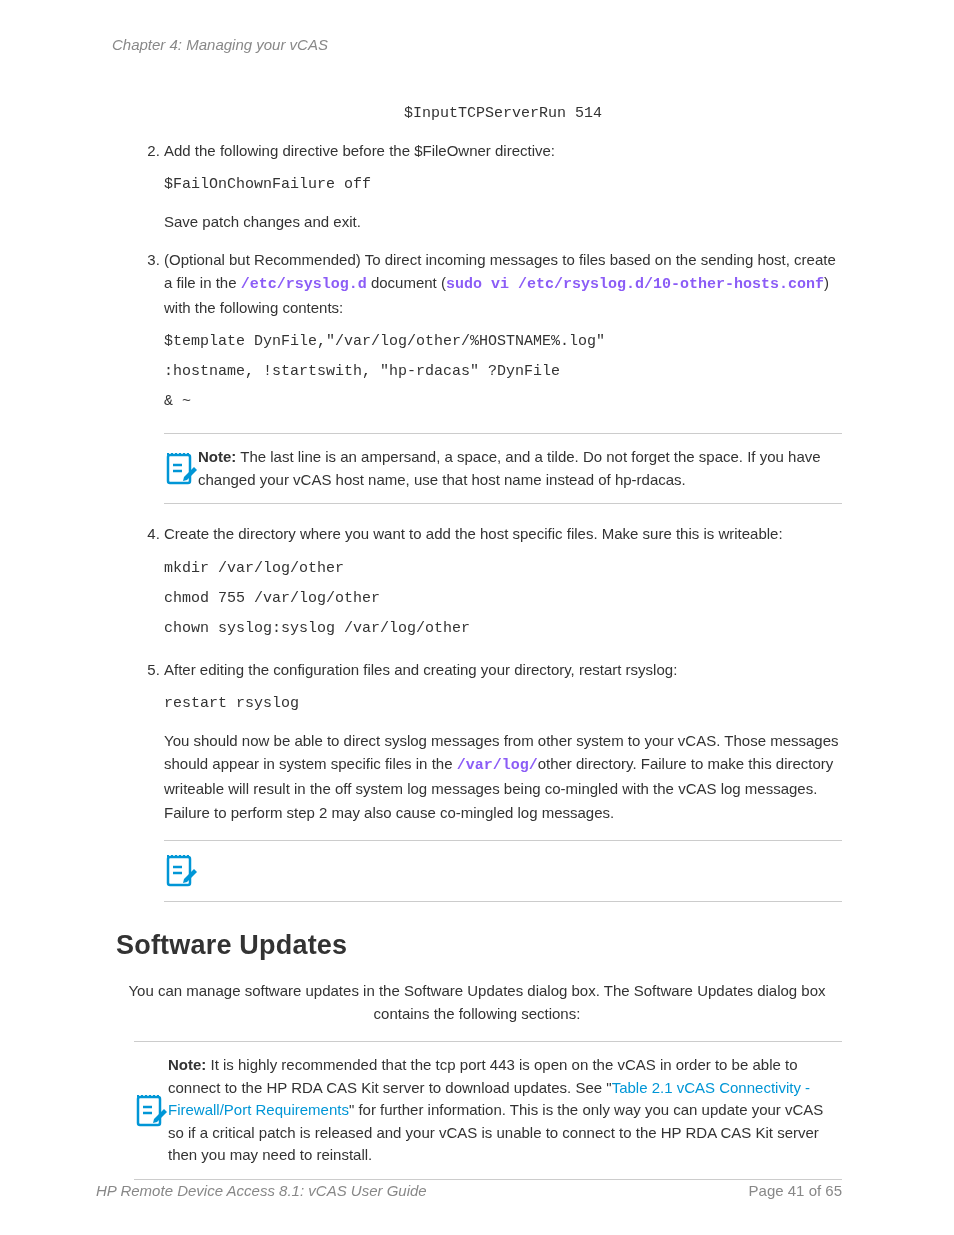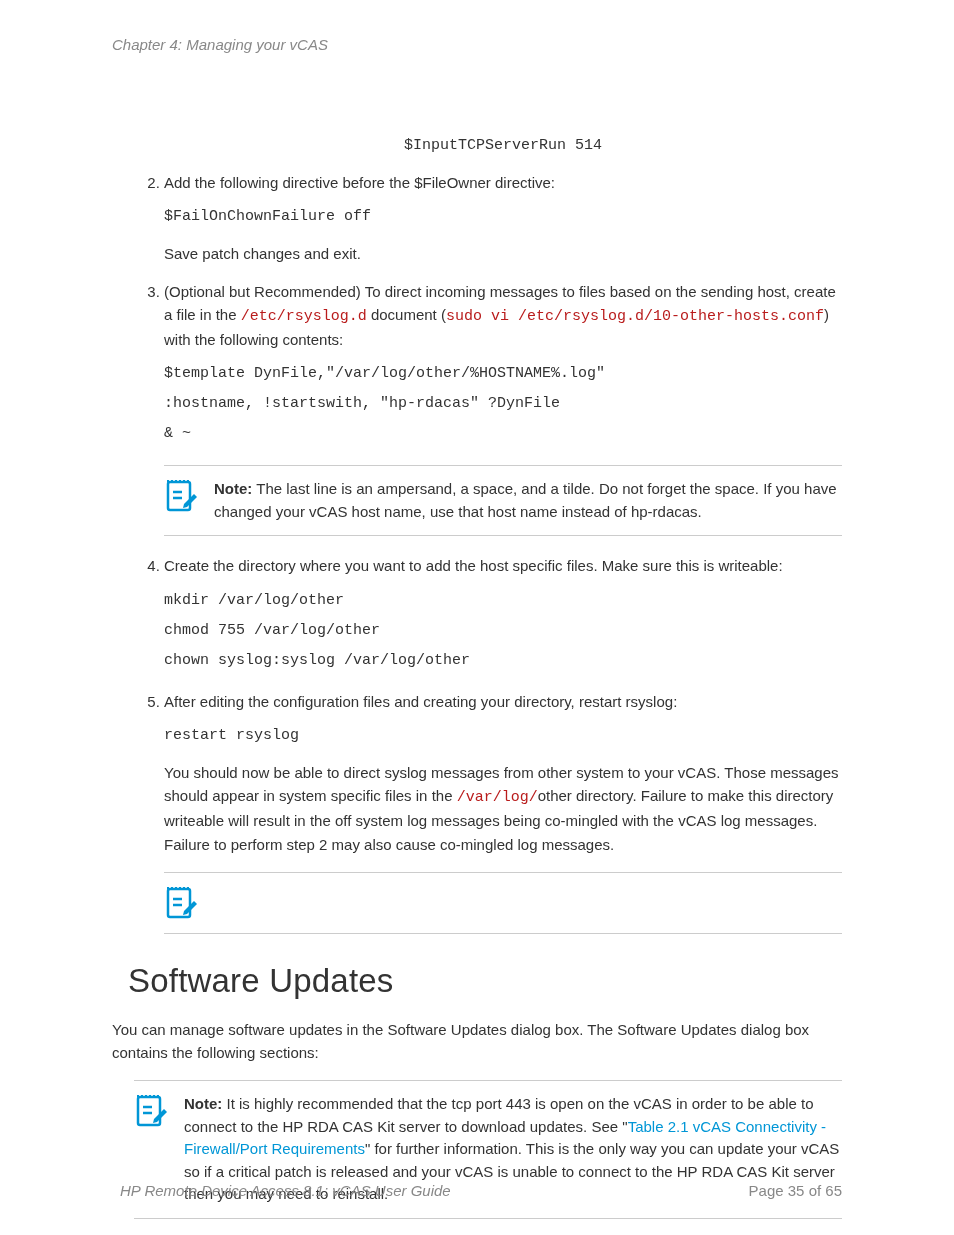--- a/index.html
+++ b/index.html
@@ -12,27 +12,28 @@
     position: relative;
     background: #fff;
   }
   .page {
     padding: 36px 112px 0 112px;
   }
   .chapter-header {
     font-style: italic;
     color: #888;
     font-size: 15px;
-    margin-bottom: 78px;
+    margin-bottom: 46px;
   }
   .code {
     font-family: "Courier New", Courier, monospace;
     font-size: 15px;
-    color: #b91c1c;
+    color: #8b5cf6;
     white-space: pre;
+    font-weight: bold;
   }
   .code-block {
     font-family: "Courier New", Courier, monospace;
     font-size: 15px;
     color: #333;
     line-height: 2.0;
     margin: 8px 0 10px 0;
     white-space: pre;
   }
   ol.steps {
@@ -52,57 +53,57 @@
   .step-para {
     margin-bottom: 8px;
     line-height: 1.55;
   }
   .note-box {
     border-top: 1px solid #ccc;
     border-bottom: 1px solid #ccc;
     padding: 12px 0;
     margin: 16px 0 18px 0;
     display: flex;
-    align-items: flex-start;
-    gap: 16px;
+    align-items: center;
   }
   .note-box.wide {
     margin-left: 0;
   }
   .note-icon {
     flex: 0 0 34px;
     width: 34px;
     height: 36px;
   }
   .note-text {
     line-height: 1.5;
     font-size: 15px;
   }
   .note-text strong { font-weight: bold; }
   h1.section-heading {
     font-family: Arial, Helvetica, sans-serif;
-    font-weight: 400;
-    font-size: 33px;
-    color: #333;
-    margin: 28px 0 18px 16px;
+    font-weight: 700;
+    font-size: 27px;
+    color: #333;
+    margin: 28px 0 18px 4px;
     letter-spacing: 0.2px;
     font-stretch: condensed;
   }
   .body-para {
     line-height: 1.55;
     margin-bottom: 14px;
+    text-align: center;
   }
   a.xref {
     color: #0096d6;
     text-decoration: none;
   }
   .footer {
     position: absolute;
     bottom: 36px;
-    left: 120px;
+    left: 96px;
     right: 112px;
     display: flex;
     justify-content: space-between;
     color: #888;
     font-size: 15px;
   }
   .footer-left { font-style: italic; }
 </style>
 </head>
 <body>
@@ -194,14 +195,14 @@
     </div>
     <div class="note-text">
       <strong>Note:</strong><span> It is highly recommended that the tcp port 443 is open on the vCAS in order to be able to connect to the HP RDA CAS Kit server to download updates. See "</span><a href="#" class="xref">Table 2.1 vCAS Connectivity - Firewall/Port Requirements</a><span>" for further information. This is the only way you can update your vCAS so if a critical patch is released and your vCAS is unable to connect to the HP RDA CAS Kit server then you may need to reinstall.</span>
     </div>
   </div>
 
 </div>
 
 <div class="footer">
   <div class="footer-left">HP Remote Device Access 8.1: vCAS User Guide</div>
-  <div class="footer-right">Page 35 of 65</div>
+  <div class="footer-right">Page 41 of 65</div>
 </div>
 
 </body></html>

